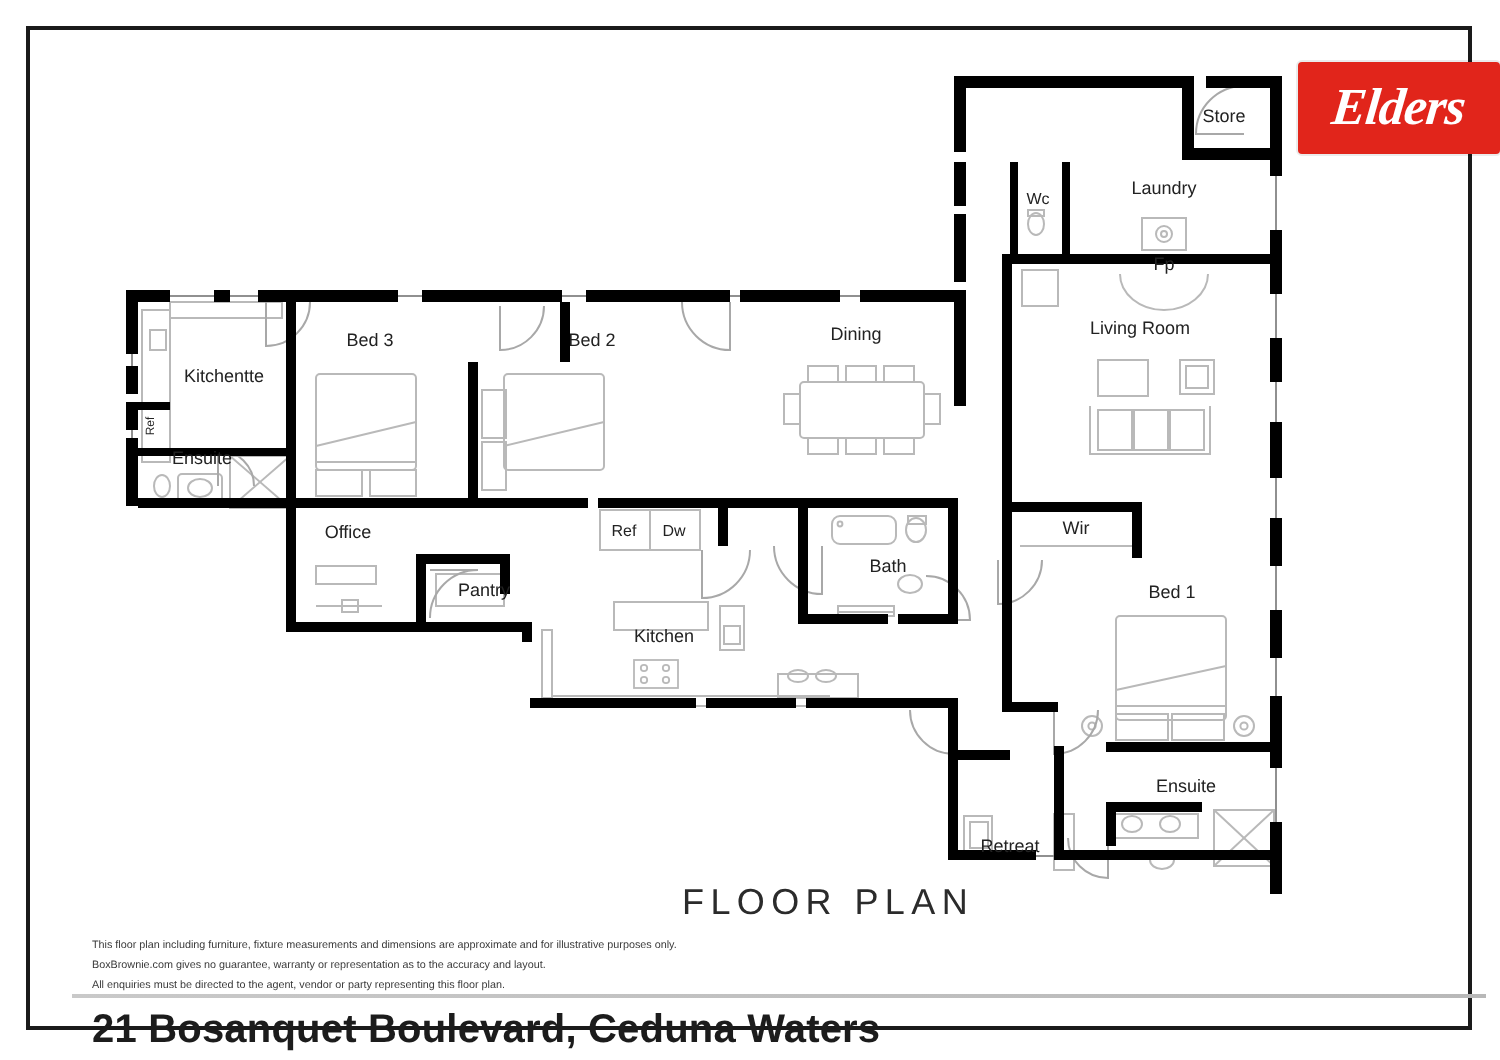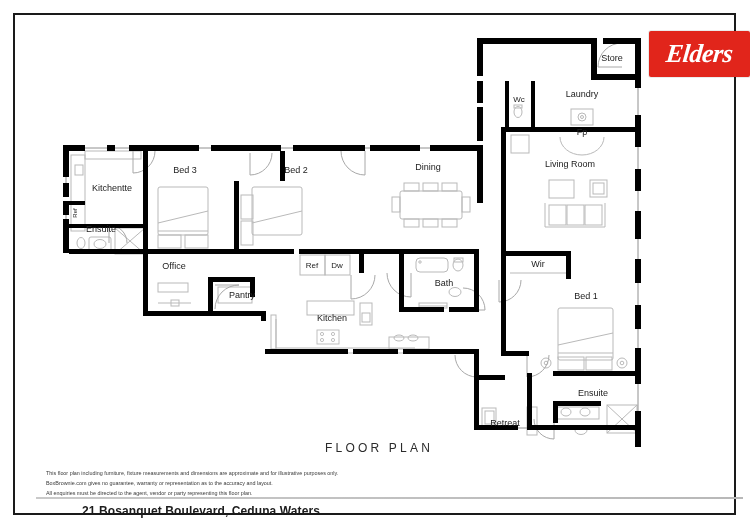--- a/index.html
+++ b/index.html
@@ -17,28 +17,28 @@
         border-radius:2px;box-shadow:0 0 0 1px rgba(0,0,0,.08);}
   #logo span{color:#ffffff;font-style:italic;font-weight:bold;font-size:26px;
              letter-spacing:-.5px;font-family:"Liberation Serif","DejaVu Serif",serif;
              transform:skewX(-6deg);}
 
   
   #plan{position:absolute;left:0;top:0;width:750px;height:530px;}
   svg{display:block;}
 
   
-  #floorplan-title{position:absolute;left:310px;top:426px;
-      font-size:12px;letter-spacing:3.2px;color:#2b2b2b;white-space:nowrap;}
+  #floorplan-title{position:absolute;left:326px;top:426px;
+      font-size:18px;letter-spacing:3.2px;color:#2b2b2b;white-space:nowrap;}
   #disclaimer{position:absolute;left:31px;top:453px;width:420px;
       font-size:5.4px;line-height:1.85;color:#3a3a3a;}
   #rule{position:absolute;left:21px;top:482px;width:707px;height:2px;
       background:linear-gradient(to right,#c9c9c9,#b8b8b8);}
-  #address{position:absolute;left:31px;top:489px;font-size:12px;
-      font-weight:bold;color:#1c1c1c;letter-spacing:.1px;margin-left:36px;}
+  #address{position:absolute;left:31px;top:489px;font-size:20px;
+      font-weight:bold;color:#1c1c1c;letter-spacing:.1px;}
 </style>
 </head>
 <body>
 
 <div id="page">
   <div id="sheet">
 
     <div id="plan">
       <svg width="750" height="530" viewBox="0 0 750 530" xmlns="http://www.w3.org/2000/svg">
 

